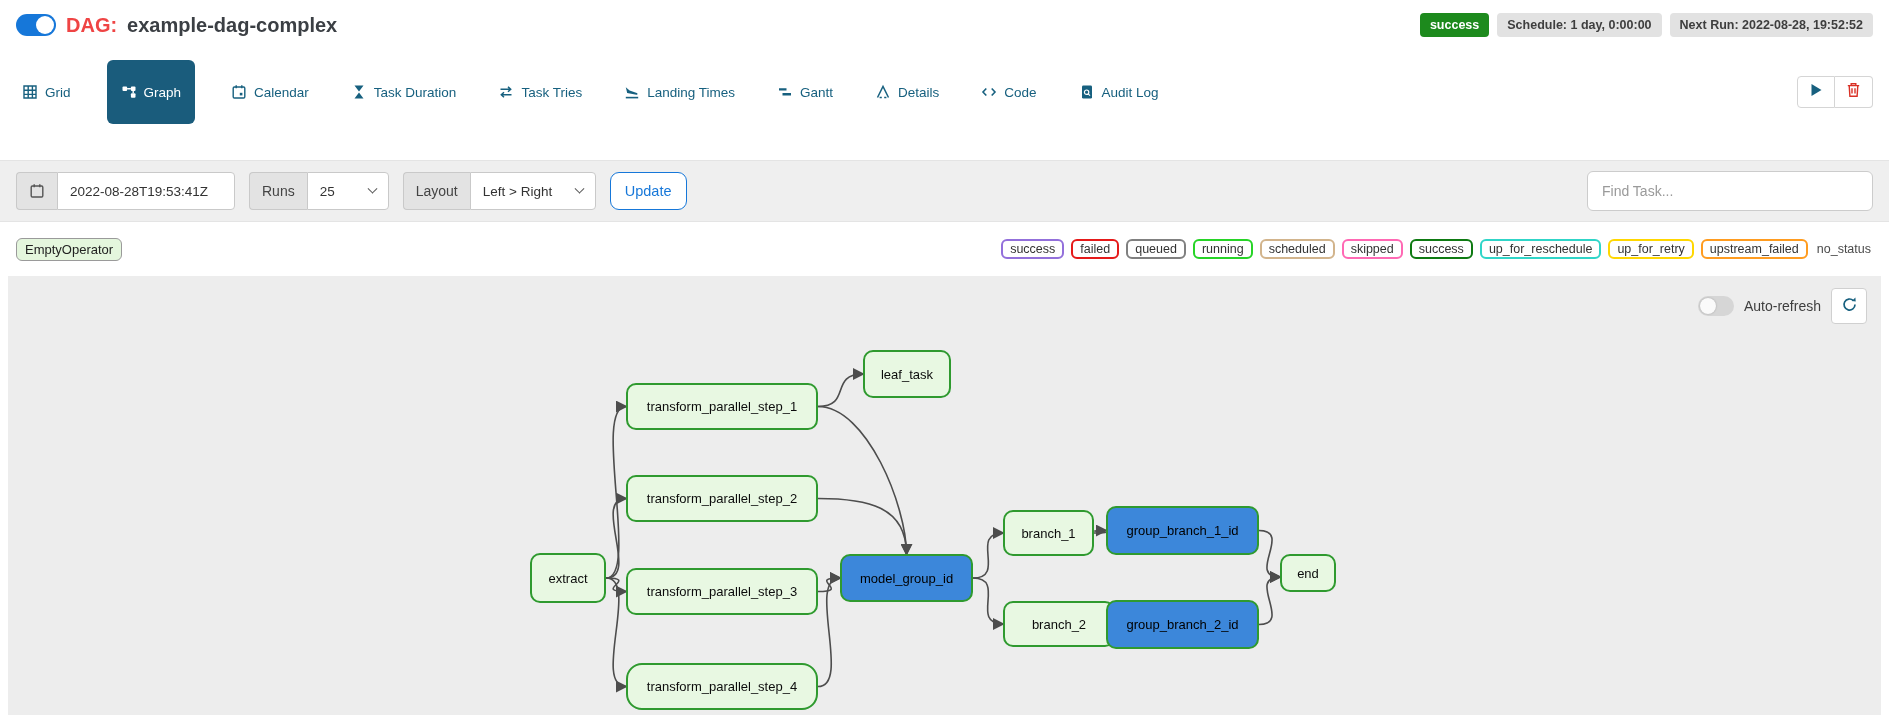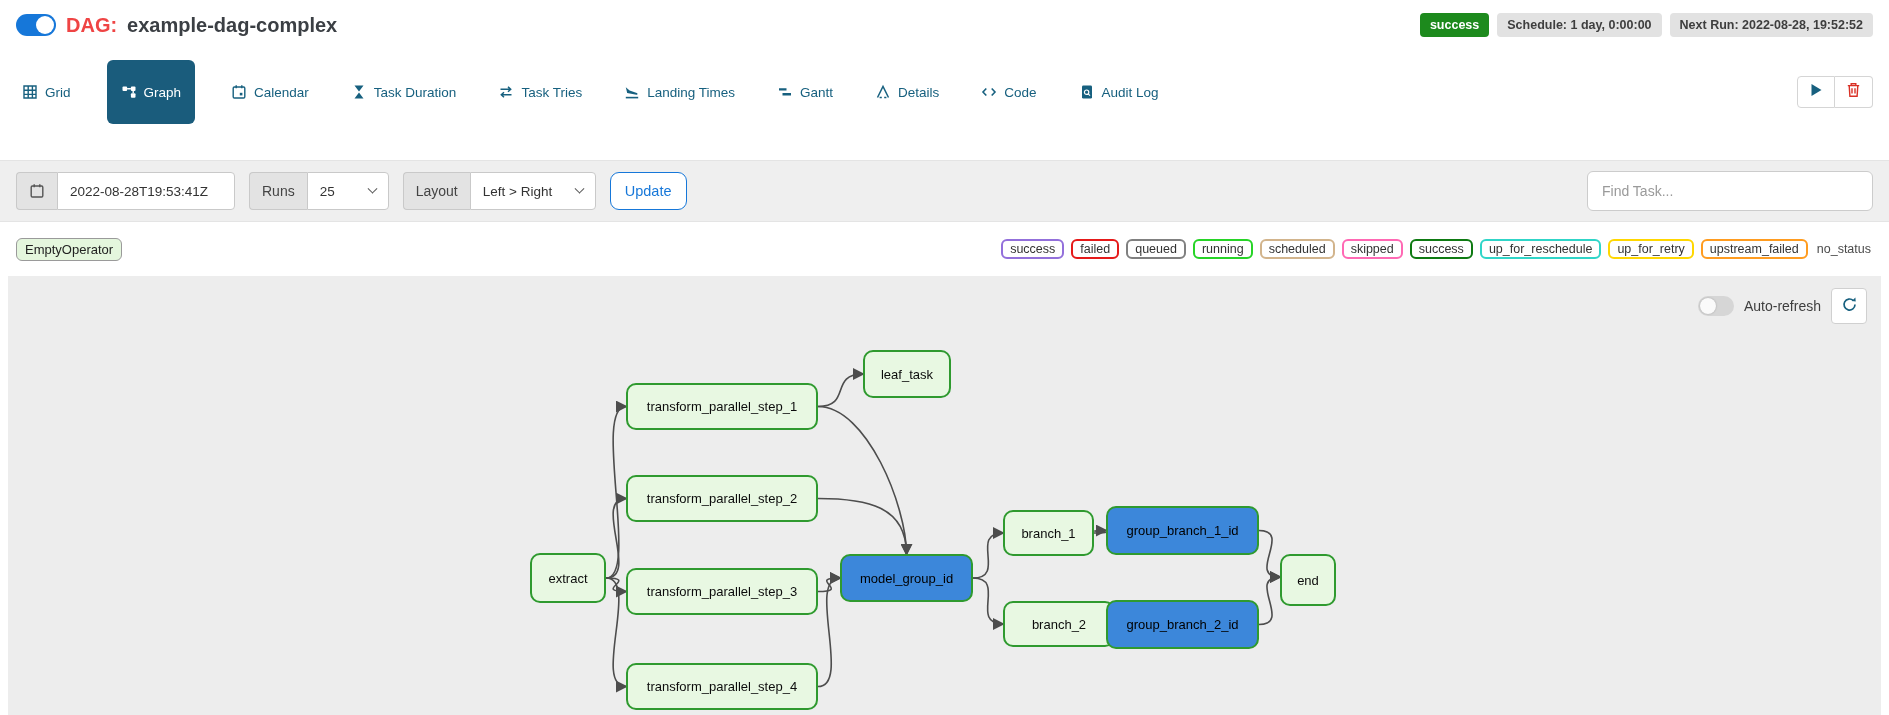--- a/index.html
+++ b/index.html
@@ -261,28 +261,28 @@
         <path d="M1086,348 C1120,348 1064,348.5 1098,348.5" fill="none" stroke="#4d4d4d" stroke-width="1.6" marker-end="url(#arrow)"></path>
         <path d="M1251,254.5 C1285,254.5 1238,301 1272,301" fill="none" stroke="#4d4d4d" stroke-width="1.6" marker-end="url(#arrow)"></path>
         <path d="M1251,348.5 C1285,348.5 1238,301 1272,301" fill="none" stroke="#4d4d4d" stroke-width="1.6" marker-end="url(#arrow)"></path>
       </g>
   </svg>
   <div id="node-layer">
       <div class="node" style="left: 522px; top: 277px; width: 76px; height: 50px;">extract</div>
       <div class="node" style="left: 618px; top: 107px; width: 192px; height: 47px;">transform_parallel_step_1</div>
       <div class="node" style="left: 618px; top: 199px; width: 192px; height: 47px;">transform_parallel_step_2</div>
       <div class="node" style="left: 618px; top: 292px; width: 192px; height: 47px;">transform_parallel_step_3</div>
-      <div class="node" style="left: 618px; top: 387px; width: 192px; height: 47px;">transform_parallel_step_4</div>
+      <div class="node" style="left: 618px; top: 387px; width: 192px; height: 47px; border-radius: 16px;">transform_parallel_step_4</div>
       <div class="node" style="left: 855px; top: 74px; width: 88px; height: 48px;">leaf_task</div>
       <div class="node group" style="left: 832px; top: 278px; width: 133px; height: 48px;">model_group_id</div>
       <div class="node" style="left: 995px; top: 234px; width: 91px; height: 46px;">branch_1</div>
       <div class="node" style="left: 995px; top: 325px; width: 112px; height: 46px;">branch_2</div>
       <div class="node group" style="left: 1098px; top: 230px; width: 153px; height: 49px;">group_branch_1_id</div>
       <div class="node group" style="left: 1098px; top: 324px; width: 153px; height: 49px;">group_branch_2_id</div>
-      <div class="node" style="left: 1272px; top: 278px; width: 56px; height: 52px;">end</div>
+      <div class="node" style="left: 1272px; top: 278px; width: 56px; height: 38px;">end</div>
     </div>
   <div class="autorefresh">
     <div class="mini-switch">
         <div class="knob"></div>
       </div>
     <span class="autorefresh-label">Auto-refresh</span>
     <div class="refresh-btn">
       <span><svg width="17" height="17" viewBox="0 0 17 17" fill="none">
             <path d="M14 8.5a5.5 5.5 0 1 1-1.7-3.97" stroke="#17607f" stroke-width="1.7"></path>
             <path d="M14.4 1.6l.3 3.8-3.8-.3z" fill="#17607f"></path>

